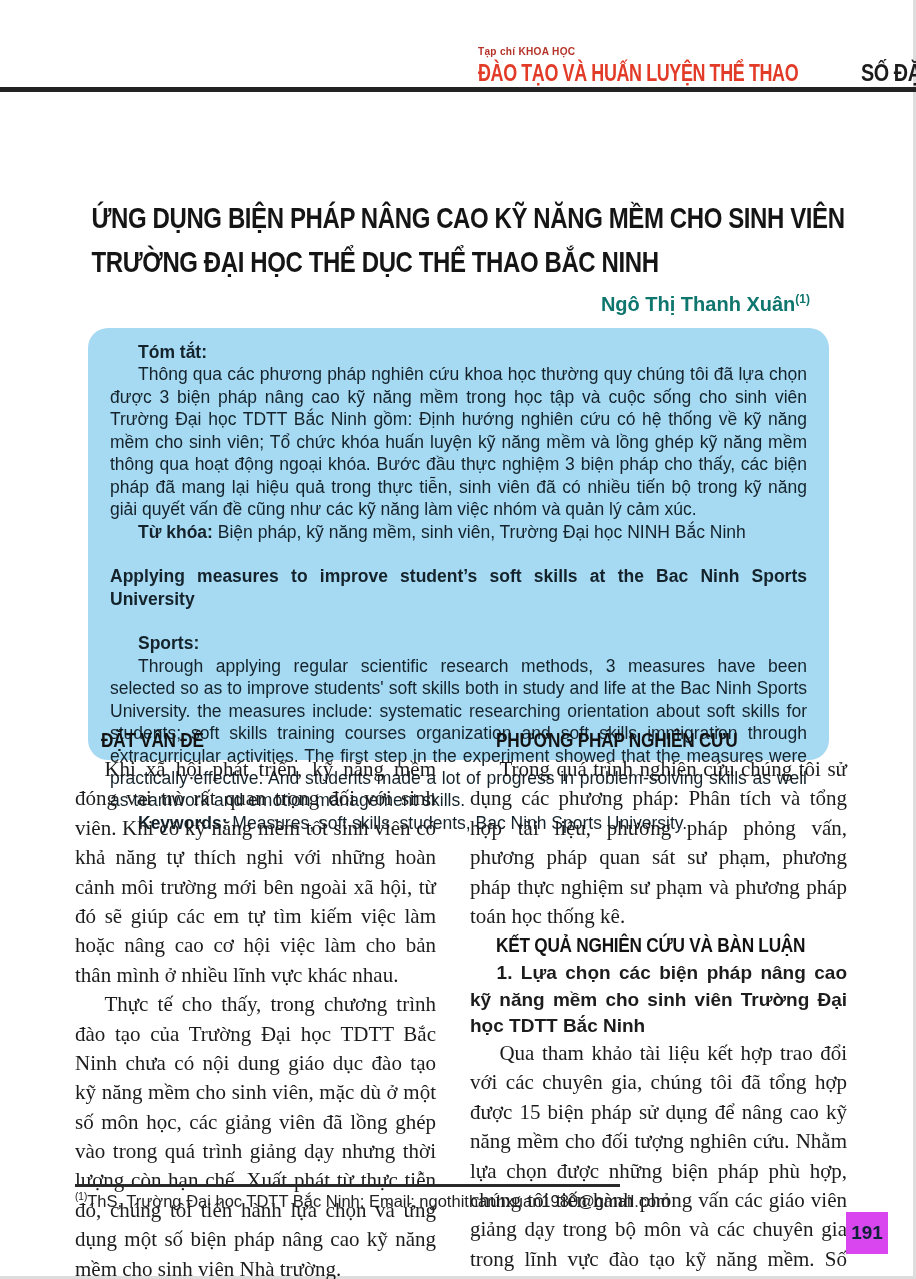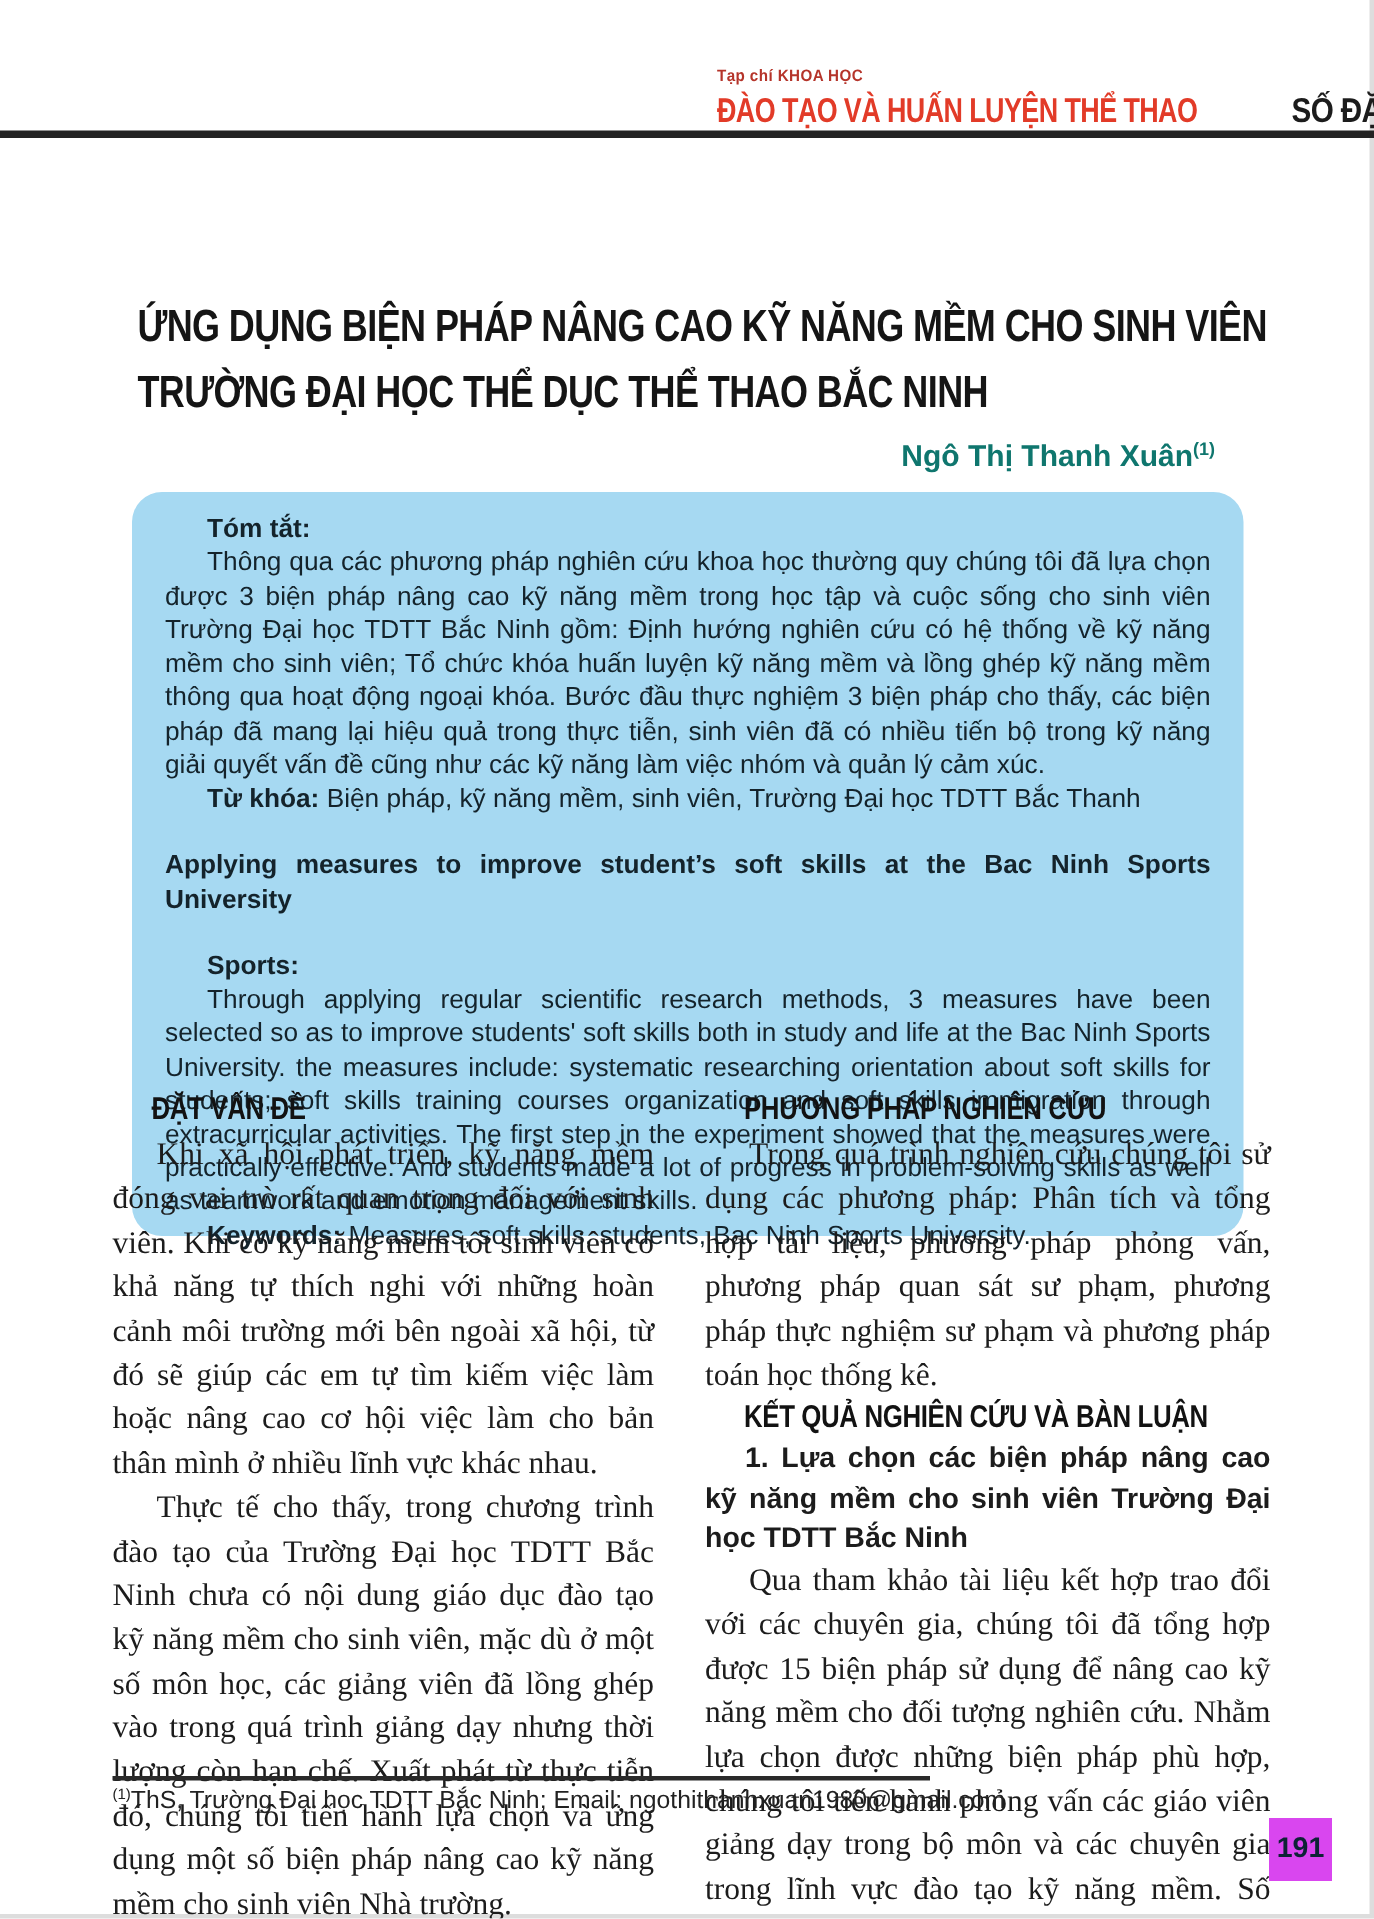--- a/index.html
+++ b/index.html
@@ -53,21 +53,21 @@
   }
   .author-line{
     position:absolute;top:292px;left:0;width:810px;
     text-align:right;
     font-family:"Liberation Sans", sans-serif;
     font-weight:bold;font-size:20px;color:#0f766e;
   }
   .author-line sup{font-size:12px;font-weight:bold;}
   
   .abstract-box{
-    position:absolute;top:328px;left:88px;width:741px;height:496px;
+    position:absolute;top:328px;left:88px;width:741px;height:432px;
     background:#a6d9f2;border-radius:20px;
     box-sizing:border-box;
     padding:13px 22px 10px 22px;
     font-family:"Liberation Sans", sans-serif;
     font-size:17.5px;line-height:1.285;color:#14232b;
   }
   .abstract-box p{margin:0;text-align:justify;}
   .abstract-box .ind{text-indent:1.6em;}
   .abstract-box b{font-weight:bold;}
   .eng-title{
@@ -138,21 +138,21 @@
     <span class="tline">ỨNG DỤNG BIỆN PHÁP NÂNG CAO KỸ NĂNG MỀM CHO SINH VIÊN</span>
     <span class="tline">TRƯỜNG ĐẠI HỌC THỂ DỤC THỂ THAO BẮC NINH</span>
   </div>
   <div class="author-line">
     <span>Ngô Thị Thanh Xuân</span><sup>(1)</sup>
   </div>
 
   <div class="abstract-box">
     <p class="ind"><b>Tóm tắt:</b></p>
     <p class="ind">Thông qua các phương pháp nghiên cứu khoa học thường quy chúng tôi đã lựa chọn được 3 biện pháp nâng cao kỹ năng mềm trong học tập và cuộc sống cho sinh viên Trường Đại học TDTT Bắc Ninh gồm: Định hướng nghiên cứu có hệ thống về kỹ năng mềm cho sinh viên; Tổ chức khóa huấn luyện kỹ năng mềm và lồng ghép kỹ năng mềm thông qua hoạt động ngoại khóa. Bước đầu thực nghiệm 3 biện pháp cho thấy, các biện pháp đã mang lại hiệu quả trong thực tiễn, sinh viên đã có nhiều tiến bộ trong kỹ năng giải quyết vấn đề cũng như các kỹ năng làm việc nhóm và quản lý cảm xúc.</p>
-    <p class="ind"><b>Từ khóa:</b> <span>Biện pháp, kỹ năng mềm, sinh viên, Trường Đại học TDTT Bắc Thanh</span></p>
+    <p class="ind"><b>Từ khóa:</b> <span>Biện pháp, kỹ năng mềm, sinh viên, Trường Đại học NINH Bắc Ninh</span></p>
     <p class="eng-title">Applying measures to improve student’s soft skills at the Bac Ninh Sports University</p>
     <p class="ind summary-label"><b>Sports:</b></p>
     <p class="ind">Through applying regular scientific research methods, 3 measures have been selected so as to improve students' soft skills both in study and life at the Bac Ninh Sports University. the measures include: systematic researching orientation about soft skills for students; soft skills training courses organization and soft skills immigration through extracurricular activities. The first step in the experiment showed that the measures were practically effective. And students made a lot of progress in problem-solving skills as well as teamwork and emotion management skills.</p>
     <p class="ind"><b>Keywords:</b> <span>Measures, soft skills, students, Bac Ninh Sports University.</span></p>
   </div>
 
   <div class="columns">
     <div class="col">
       <div class="sec-heading"><span class="hline">ĐẶT VẤN ĐỀ</span></div>
       <p>Khi xã hội phát triển, kỹ năng mềm đóng vai trò rất quan trọng đối với sinh viên. Khi có kỹ năng mềm tốt sinh viên có khả năng tự thích nghi với những hoàn cảnh môi trường mới bên ngoài xã hội, từ đó sẽ giúp các em tự tìm kiếm việc làm hoặc nâng cao cơ hội việc làm cho bản thân mình ở nhiều lĩnh vực khác nhau.</p>

